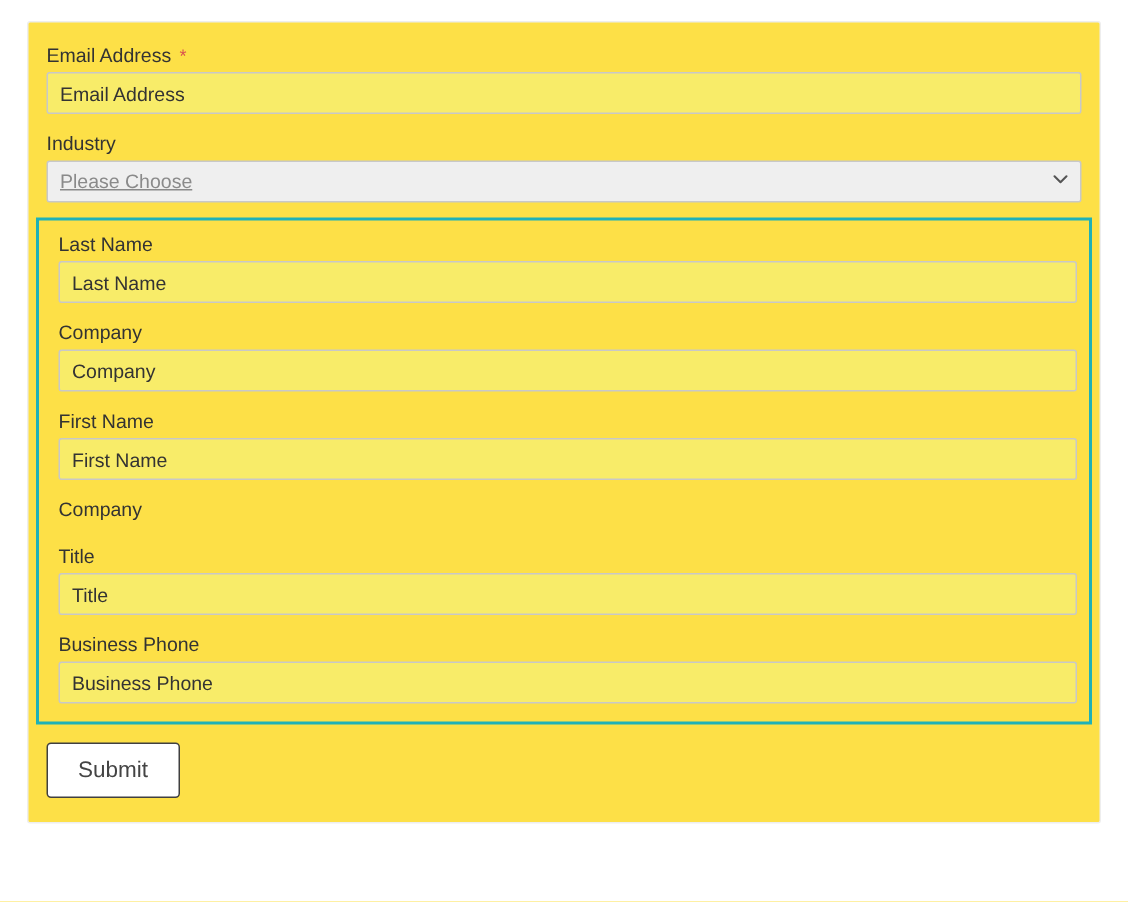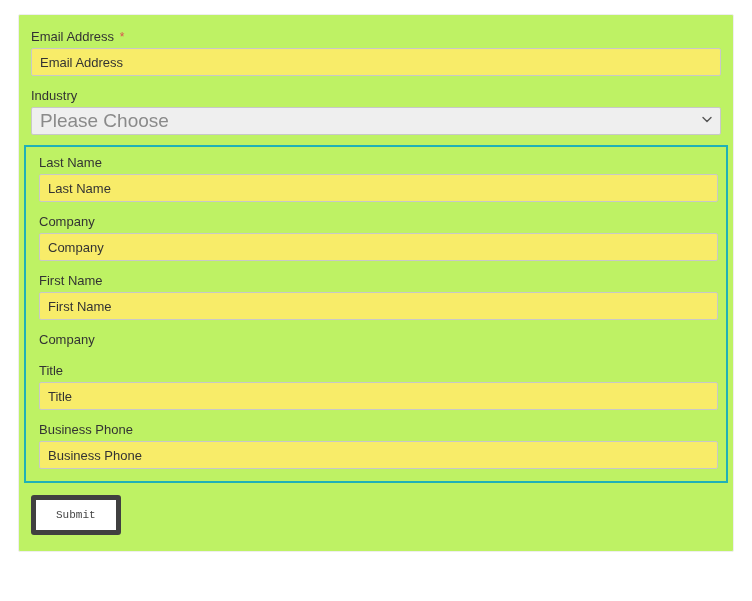--- a/index.html
+++ b/index.html
@@ -9,21 +9,21 @@
       background: #fff;
       width: 752px;
       height: 601px;
       overflow: hidden;
     }
     .outer {
       padding: 14px 18px;
       background: #fff;
     }
     .panel {
-      background: #bef264;
+      background: #fde047;
       border: 1px solid #eee;
       border-radius: 2px;
       padding: 10px 0 16px 0;
     }
     .field {
       padding: 4px 12px 8px 12px;
     }
     .label {
       color: #333;
       font-size: 13px;
@@ -47,29 +47,30 @@
       outline: none;
     }
     .select-wrap {
       position: relative;
       width: 100%;
     }
     .select-input {
       width: 100%;
       height: 28px;
       padding: 4px 28px 4px 8px;
-      font-size: 19px;
+      font-size: 13px;
       color: #8a8a8a;
       background: #efefef;
       border: 1px solid #c8c8c8;
       border-radius: 2px;
       appearance: none;
       -webkit-appearance: none;
       outline: none;
       line-height: 18px;
+      text-decoration: underline;
     }
     .select-chevron {
       position: absolute;
       right: 8px;
       top: 50%;
       transform: translateY(-50%);
       pointer-events: none;
       color: #555;
     }
     .group {
@@ -78,27 +79,26 @@
       padding: 4px 0 4px 0;
     }
     .group .field {
       padding: 4px 8px 8px 13px;
     }
     .submit-row {
       padding: 8px 12px 0 12px;
     }
     .submit-btn {
       background: #fff;
-      border: 5px solid #404040;
+      border: 1px solid #404040;
       border-radius: 3px;
       padding: 9px 20px;
-      font-size: 11px;
+      font-size: 15px;
       color: #444;
       cursor: pointer;
-      font-family: Liberation Mono, monospace;
     }
   </style>
 </head>
 <body>
 
 <div class="outer">
   <div class="panel">
 
     <div class="field">
       <label class="label">

